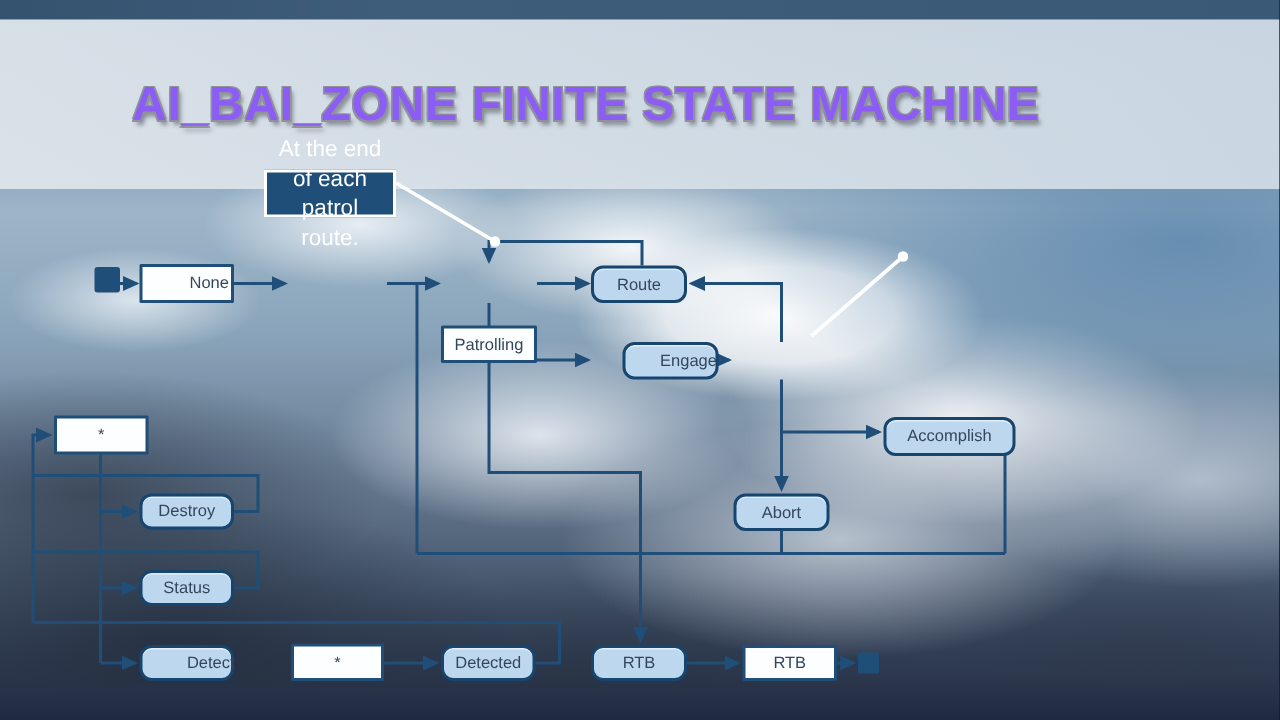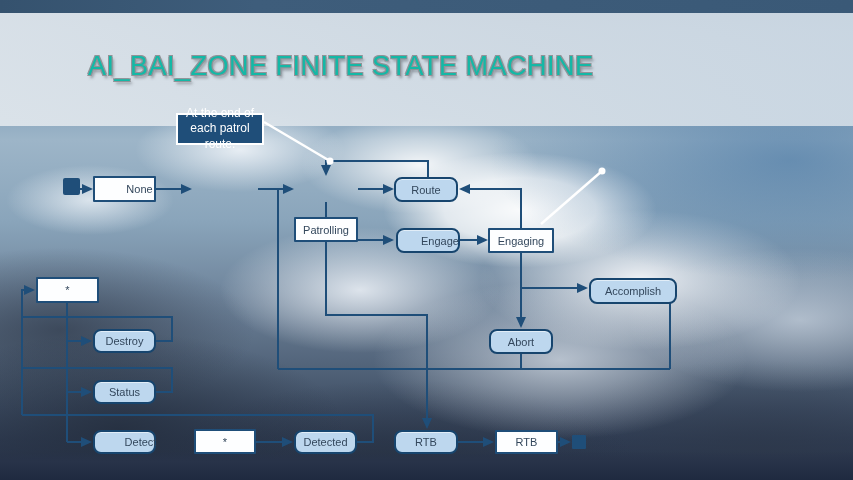--- a/index.html
+++ b/index.html
@@ -29,33 +29,33 @@
   }
   .top-strip { position:absolute; left:0; top:0; width:853px; height:13px;
     background:linear-gradient(90deg,#35526e,#3e5d7b 30%,#3a5977); }
   .title-band { position:absolute; left:0; top:13px; width:853px; height:113px;
     background:linear-gradient(90deg, rgba(222,229,235,.95), rgba(214,223,231,.93) 60%, rgba(209,220,230,.93)); }
   .bottom-strip { position:absolute; left:0; top:452px; width:853px; height:28px;
     background:linear-gradient(180deg, rgba(30,40,58,0) 0px, #283349 9px, #1f2a40 28px); }
 
   
   .title { position:absolute; left:88px; top:51px; width:700px;
-    font-size:27px; font-weight:normal; letter-spacing:.5px; color:#14b8a6;
+    font-size:32px; font-weight:bold; letter-spacing:.5px; color:#8b5cf6;
     text-shadow:-1px -1px 0 #8f9398, 1px -1px 0 #8f9398, -1px 1px 0 #8f9398, 1px 1px 0 #8f9398, 2px 3px 3px rgba(70,75,82,.55);
     white-space:nowrap; }
 
   
   .state { position:absolute; box-sizing:border-box; display:flex; align-items:center; justify-content:center;
     font-size:11px; color:#33475c; border:2px solid #1f4e79; }
   .state.blue { background:#bdd7ee; border-radius:8px; border-color:#17456e;
     box-shadow: inset 0 1px 0 rgba(255,255,255,.55); }
   .state.white { background:#fdfeff; border-radius:1px; }
   .terminal { position:absolute; background:#1f4e79; }
   .callout { position:absolute; box-sizing:border-box; background:#1f4e79; border:2px solid #ffffff;
-    color:#ffffff; font-size:12px; line-height:1.3; display:flex; align-items:center; justify-content:center;
+    color:#ffffff; font-size:15px; line-height:1.3; display:flex; align-items:center; justify-content:center;
     text-align:center; padding:1px 3px; }
   svg.connectors { position:absolute; left:0; top:0; pointer-events:none; }
 </style>
 </head>
 <body>
 
 <div class="canvas">
 
   <div class="bg-sky"></div>
   <div class="clouds"></div>
@@ -110,22 +110,21 @@
   </svg>
 
   <div class="callout" style="left:176px; top:113px; width:88px; height:32px;">At the end of each patrol route.</div>
 
   <div class="terminal" style="left:63px; top:178px; width:17px; height:17px; border-radius:2px;"></div>
   <div class="terminal" style="left:572px; top:435px; width:14px; height:14px; border-radius:1px;"></div>
 
   <div class="state white" style="left:93px;  top:176px; width:63px; height:26px;padding-left:30px;">None</div>
   <div class="state white" style="left:294px; top:177px; width:64px; height:25px;margin-top:40px;">Patrolling</div>
   <div class="state blue" style="left:394px; top:177px; width:64px; height:25px;">Route</div>
-  <div class="state blue" style="left:396px; top:228px; width:64px; height:25px;padding-left:24px;">Engage</div>
-  <div class="state white" style="left:488px; top:228px; width:66px; height:25px;">Engaging</div>
+  <div class="state blue" style="left:415px; top:228px; width:64px; height:25px;padding-left:24px;">Engage</div>
   <div class="state blue" style="left:589px; top:278px; width:88px; height:26px;">Accomplish</div>
   <div class="state blue" style="left:489px; top:329px; width:64px; height:25px;">Abort</div>
   <div class="state white" style="left:36px;  top:277px; width:63px; height:26px;">*</div>
   <div class="state blue" style="left:93px;  top:329px; width:63px; height:24px;">Destroy</div>
   <div class="state blue" style="left:93px;  top:380px; width:63px; height:24px;">Status</div>
   <div class="state blue" style="left:93px;  top:430px; width:63px; height:24px;padding-left:32px;">Detect</div>
   <div class="state white" style="left:194px; top:429px; width:62px; height:25px;">*</div>
   <div class="state blue" style="left:294px; top:430px; width:63px; height:24px;">Detected</div>
   <div class="state blue" style="left:394px; top:430px; width:64px; height:24px;">RTB</div>
   <div class="state white" style="left:495px; top:430px; width:63px; height:24px;">RTB</div>

